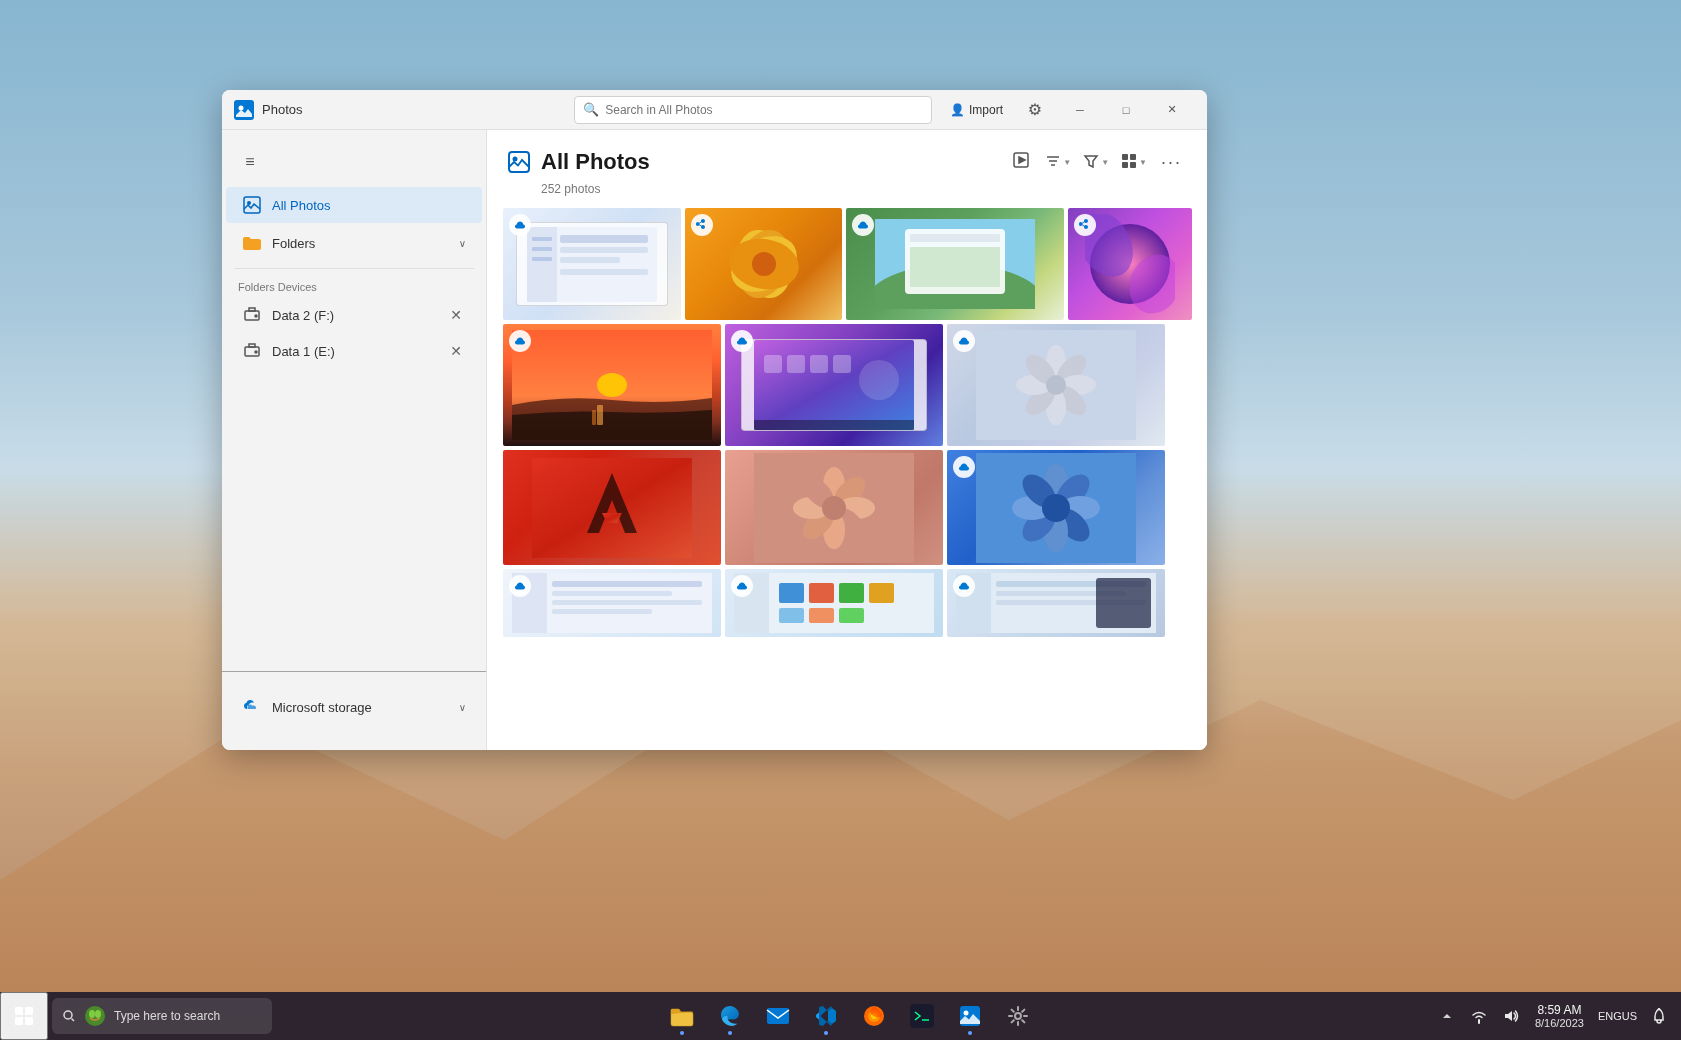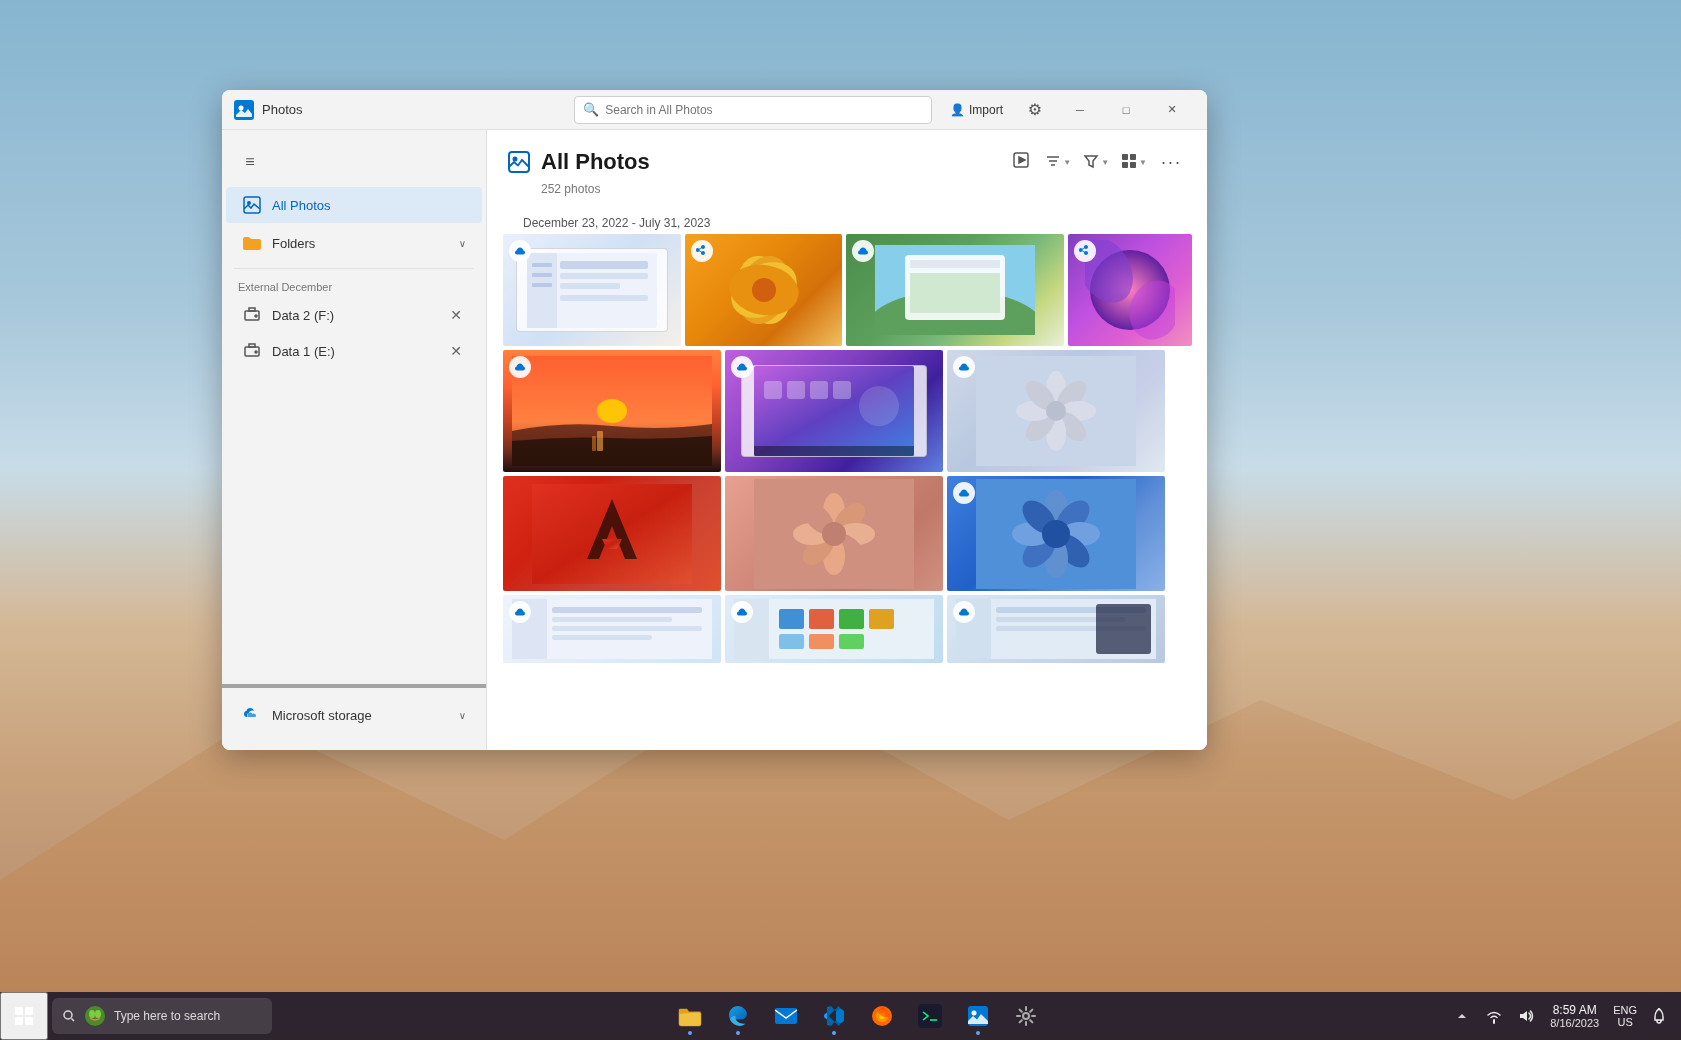--- a/index.html
+++ b/index.html
@@ -279,22 +279,22 @@
       justify-content: center;
       cursor: pointer;
       color: #666;
       font-size: 14px;
       border-radius: 3px;
     }
 
     
     .storage-section {
       margin-top: auto;
-      padding: 8px 4px;
-      border-top: 4px solid #a3a3a3;
+      padding: 16px 4px;
+      border-top: 1px solid #a3a3a3;
     }
 
     .storage-header {
       display: flex;
       align-items: center;
       justify-content: space-between;
       padding: 8px 16px;
       cursor: pointer;
       border-radius: 4px;
       margin: 1px 0;
@@ -711,21 +711,21 @@
               <path d="M1 4C1 3 1.9 2 3 2H7L9 4H17C18.1 4 19 4.9 19 6V13C19 14.1 18.1 15 17 15H3C1.9 15 1 14.1 1 13V4Z"></path>
             </svg>
           </div>
           <span>Folders</span>
         </div>
         <span class="chevron">∨</span>
       </div>
 
       <div class="sidebar-divider"></div>
 
-      <div class="external-devices-label">External December</div>
+      <div class="external-devices-label">Folders Devices</div>
 
       <div class="sidebar-external-item">
         <div class="sidebar-item-icon">
           <svg width="18" height="18" viewBox="0 0 18 18" fill="none" stroke="#555" stroke-width="1.5">
             <rect x="2" y="5" width="14" height="9" rx="1"></rect>
             <path d="M6 2H12V5H6Z"></path>
             <circle cx="13" cy="10" r="1" fill="#555"></circle>
           </svg>
         </div>
         <span>Data 2 (F:)</span>
@@ -810,21 +810,20 @@
               </span>
               <span style="font-size:8px;color:#888">▼</span>
             </button>
             <button class="action-btn" style="font-size:18px;color:#555;letter-spacing:1px;">···</button>
           </div>
         </div>
         <div class="content-subtitle">252 photos</div>
       </div>
 
       <div class="photo-grid">
-        <div class="date-range-header">December 23, 2022 - July 31, 2023</div>
 
         <div class="photo-row photo-row-1">
           <div class="photo-thumb" style="width:178px;height:112px;">
             <div class="photo-content bg-file-manager">
               <div class="screenshot-mockup">
                 <svg width="130" height="75" viewBox="0 0 130 75">
                   <rect width="130" height="75" fill="#eef2fa" rx="3"></rect>
                   <rect x="0" y="0" width="30" height="75" fill="#dde5f5"></rect>
                   <rect x="33" y="8" width="88" height="8" rx="2" fill="#c8d4ec"></rect>
                   <rect x="33" y="20" width="88" height="6" rx="2" fill="#d5e0f0"></rect>
@@ -1245,21 +1244,21 @@
         <path d="M12 5 Q15 8 12 11" stroke="rgba(255,255,255,0.9)" stroke-width="1.5" fill="none" stroke-linecap="round"></path>
         <path d="M13.5 3 Q17.5 8 13.5 13" stroke="rgba(255,255,255,0.9)" stroke-width="1.5" fill="none" stroke-linecap="round"></path>
       </svg>
     </div>
 
     <div class="taskbar-clock">
       <span class="clock-time">8:59 AM</span>
       <span class="clock-date">8/16/2023</span>
     </div>
 
-    <div style="display:flex;flex-direction:column;align-items:center;padding:2px 4px;cursor:pointer;border-radius:4px;">
+    <div style="display:flex;flex-direction:row;align-items:center;padding:2px 4px;cursor:pointer;border-radius:4px;">
       <span style="font-size:11px;color:rgba(255,255,255,0.9);">ENG</span>
       <span style="font-size:11px;color:rgba(255,255,255,0.9);">US</span>
     </div>
 
     <div class="taskbar-sys-icon">
       <svg width="18" height="18" viewBox="0 0 18 18" fill="none" stroke="rgba(255,255,255,0.9)" stroke-width="1.5">
         <path d="M9 2C9 2 5 4 5 10V13H13V10C13 4 9 2 9 2Z"></path>
         <path d="M7 13V14C7 15.1 7.9 16 9 16C10.1 16 11 15.1 11 14V13"></path>
         <line x1="9" y1="2" x2="9" y2="1"></line>
       </svg>

